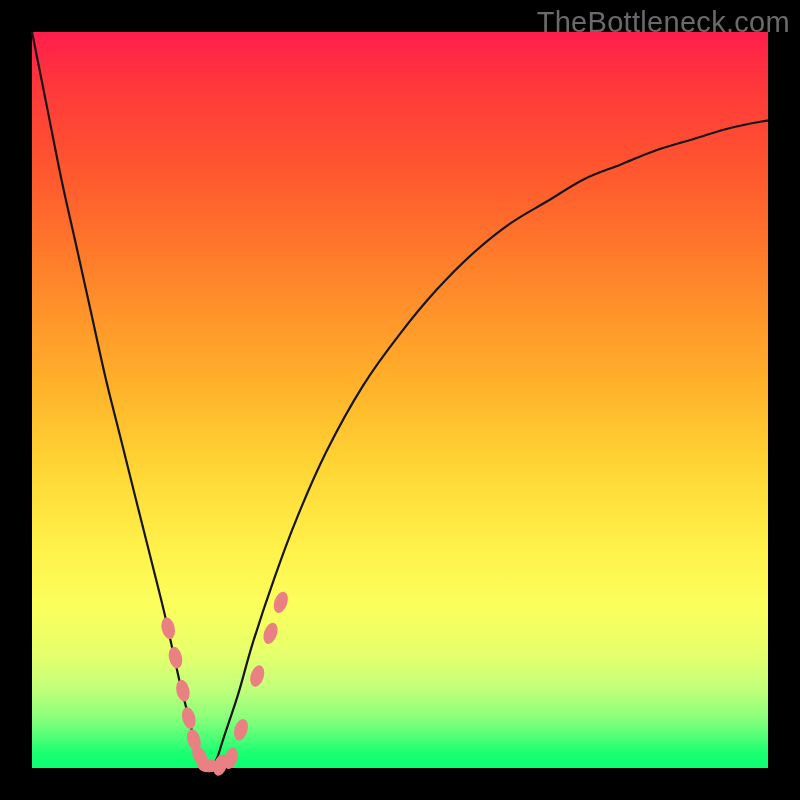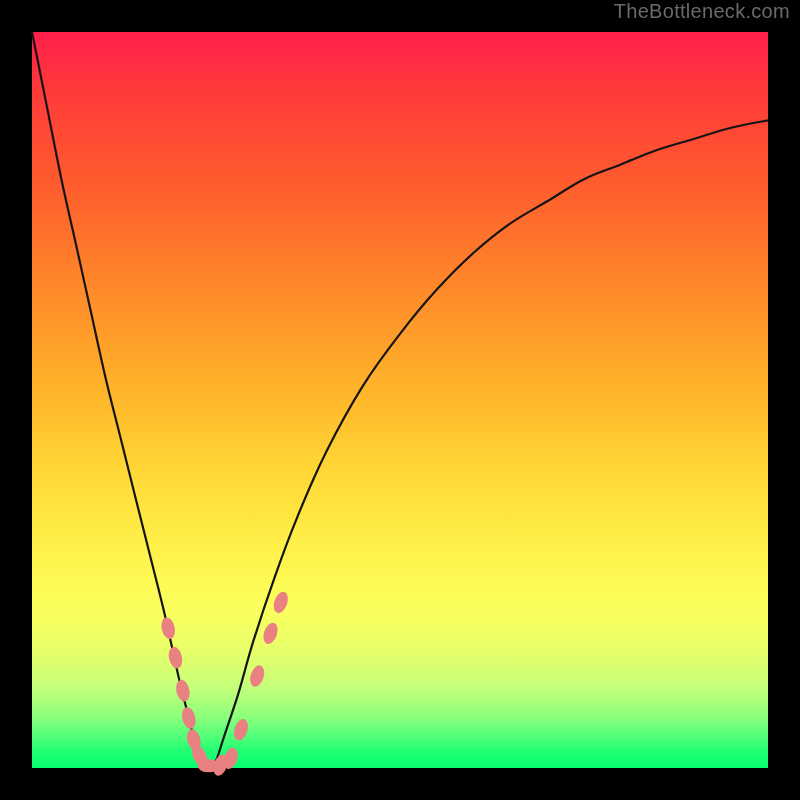--- a/index.html
+++ b/index.html
@@ -36,24 +36,24 @@
       #e8ff6a 84%,
       #c5ff7a 89%,
       #8dff7c 93%,
       #4bff77 96%,
       #1aff72 98%,
       #0aff70 100%
     );
   }
   .watermark {
     position: absolute;
-    top: 0;
+    top: 6px;
     right: 10px;
     color: #6a6a6a;
-    font-size: 20px;
+    font-size: 29px;
     letter-spacing: 0.3px;
     user-select: none;
     margin-left: 42px;
   }
   svg.curve {
     position: absolute;
     left: 0;
     top: 0;
     width: 736px;
     height: 736px;

